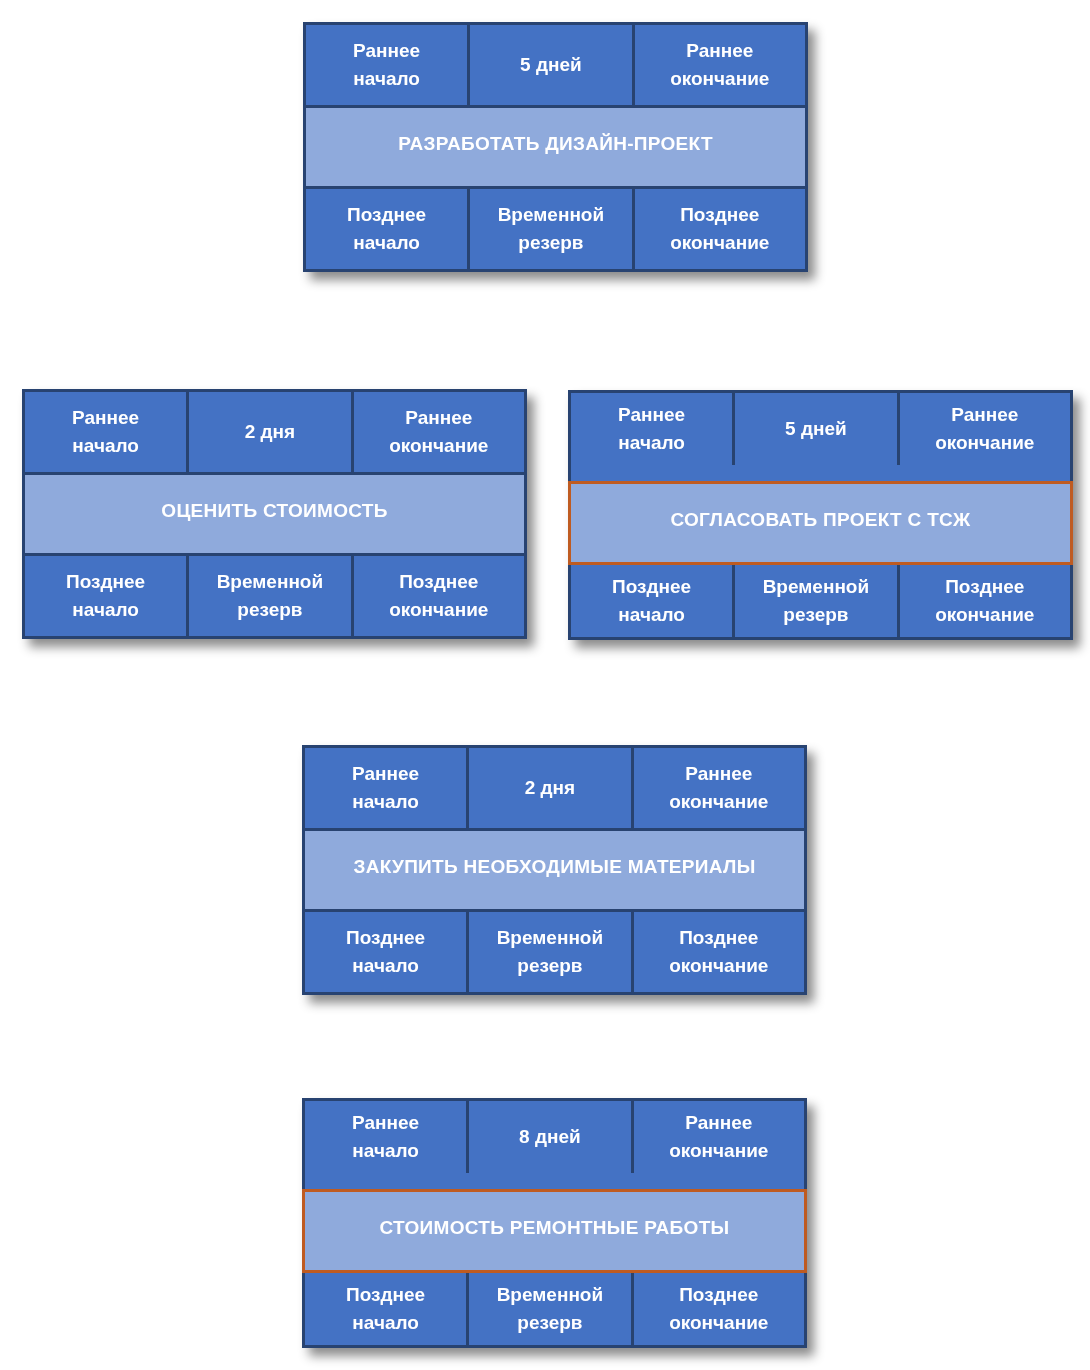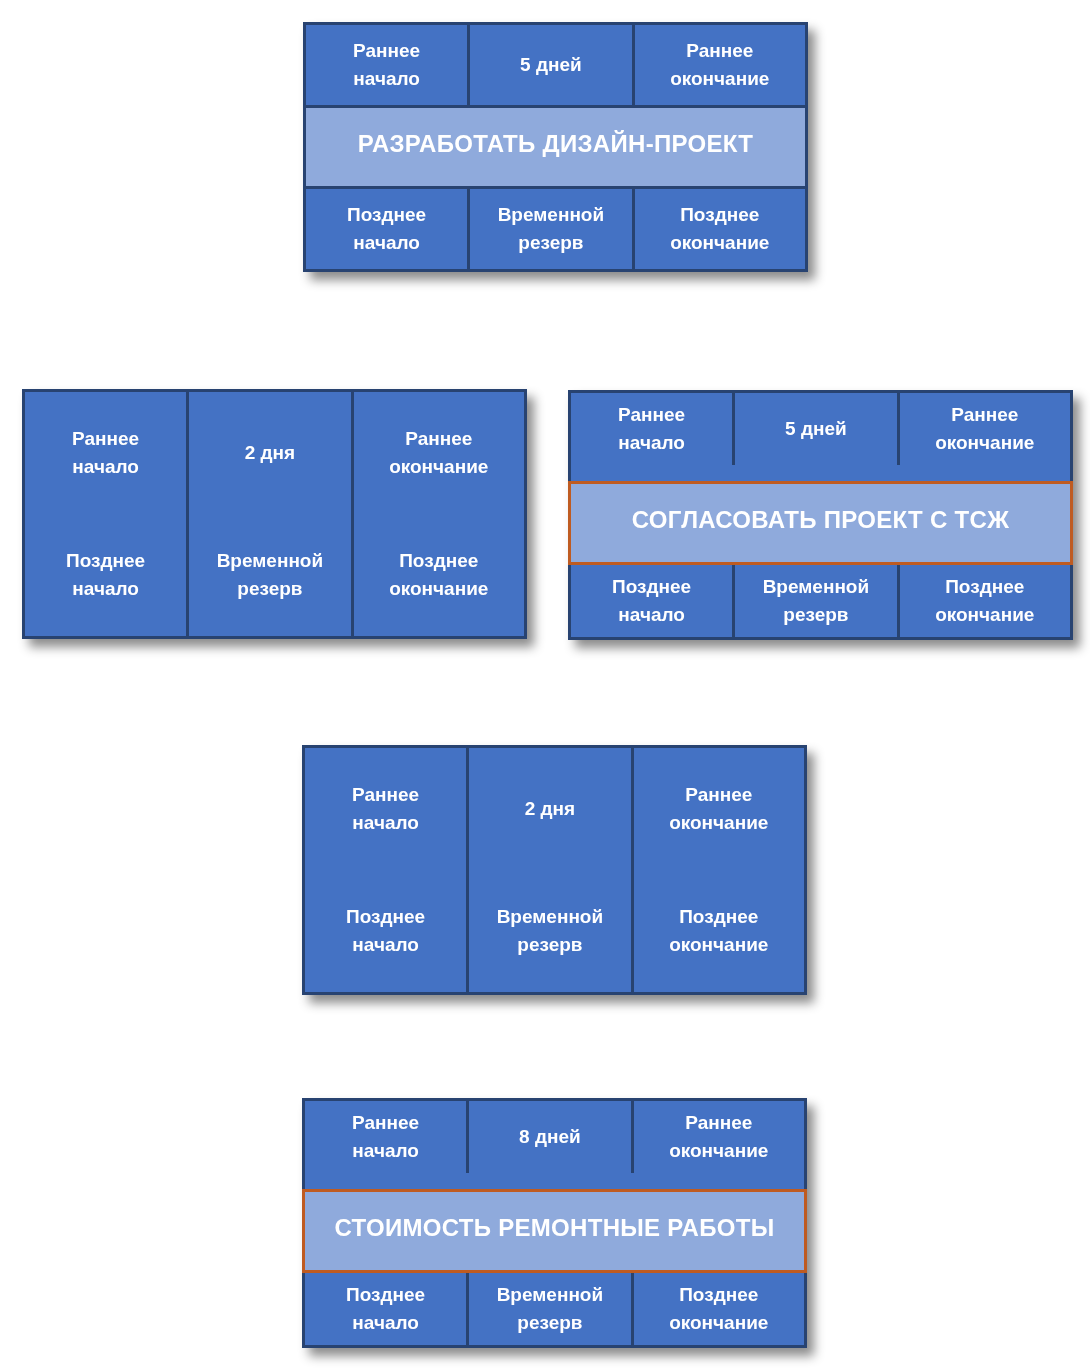--- a/index.html
+++ b/index.html
@@ -57,21 +57,21 @@
   .title-row {
     flex: 0 0 84px;
     box-sizing: border-box;
     background: #8FAADC;
     border-top: 3px solid #284371;
     border-bottom: 3px solid #284371;
     display: flex;
     align-items: center;
     justify-content: center;
     text-align: center;
-    font-size: 24px;
+    font-size: 19px;
     font-weight: 600;
     letter-spacing: 0.3px;
     padding-bottom: 6px;
   }
   .node.highlighted .title-row {
     border: 3px solid #BF5B21;
     margin-left: -3px;
     margin-right: -3px;
     margin-top: 16px;
   }
@@ -101,20 +101,21 @@
   </div>
 
   <div class="node node-1">
     <div class="row3">
       <div class="cell">Раннее
 начало</div>
       <div class="cell">2 дня</div>
       <div class="cell col-last">Раннее
 окончание</div>
     </div>
+    <div class="title-row">ОЦЕНИТЬ СТОИМОСТЬ</div>
     <div class="row3">
       <div class="cell">Позднее
 начало</div>
       <div class="cell">Временной
 резерв</div>
       <div class="cell col-last">Позднее
 окончание</div>
     </div>
   </div>
 
@@ -138,20 +139,21 @@
   </div>
 
   <div class="node node-3">
     <div class="row3">
       <div class="cell">Раннее
 начало</div>
       <div class="cell">2 дня</div>
       <div class="cell col-last">Раннее
 окончание</div>
     </div>
+    <div class="title-row">ЗАКУПИТЬ НЕОБХОДИМЫЕ МАТЕРИАЛЫ</div>
     <div class="row3">
       <div class="cell">Позднее
 начало</div>
       <div class="cell">Временной
 резерв</div>
       <div class="cell col-last">Позднее
 окончание</div>
     </div>
   </div>
 

